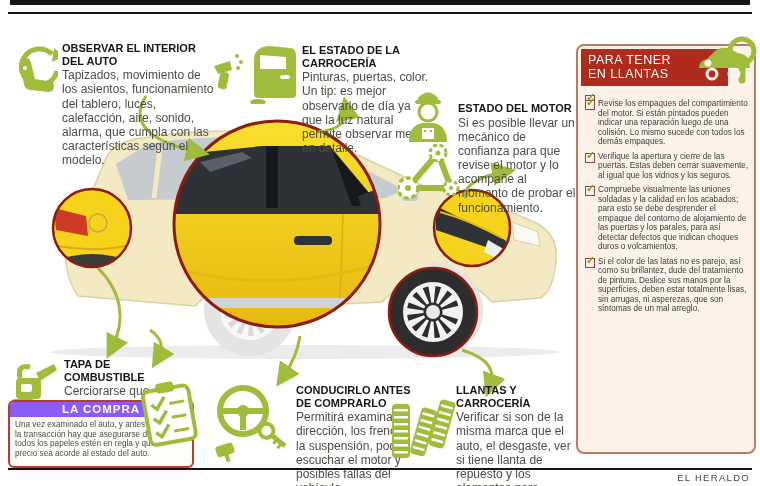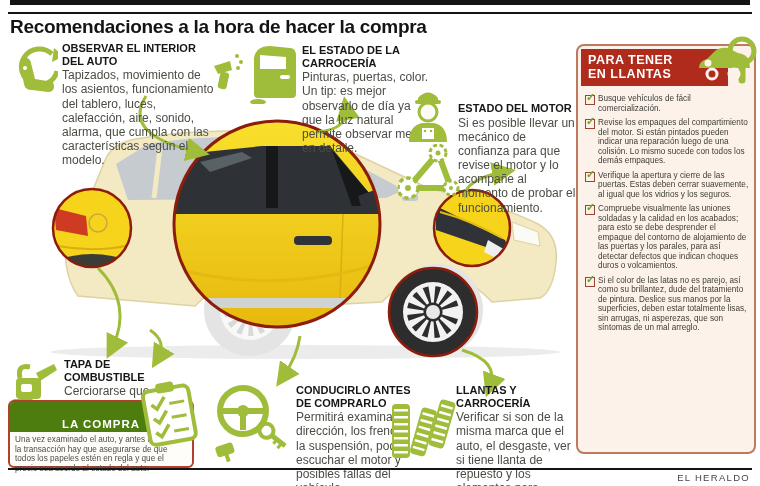--- a/index.html
+++ b/index.html
@@ -9,46 +9,45 @@
   
   #top-bar{left:10px;top:0;width:740px;height:5px;background:#141414;}
   #top-rule{left:8px;top:12px;width:744px;height:2px;background:#141414;}
   #title{left:10px;top:16px;font-size:19px;font-weight:bold;color:#141414;letter-spacing:-0.3px;}
   
   .co-h{font-weight:bold;font-size:11px;line-height:1.15;color:#161616;margin-bottom:1px;}
   .co-b{font-size:12px;line-height:1.18;color:#4c4c45;}
   
   #compra-box{left:8px;top:400px;width:186px;height:68px;background:#fffdf9;
               border:2px solid #b3402c;border-radius:6px;box-sizing:border-box;}
-  #compra-head{background:#4d7c0f;color:#ffffff;font-weight:bold;font-size:11.5px;
-               text-align:center;letter-spacing:1px;padding:16px 0 2px 0;border-radius:3px 3px 0 0;}
+  #compra-head{background:#8b5cf6;color:#ffffff;font-weight:bold;font-size:11.5px;
+               text-align:center;letter-spacing:1px;padding:1px 0 2px 0;border-radius:3px 3px 0 0;}
   #compra-body{padding:3px 5px;font-size:8.2px;line-height:1.16;color:#4c4c45;}
   
   #panel{left:576px;top:44px;width:180px;height:410px;background:#fcf2e9;
          border:2px solid #bd7a5e;border-radius:8px;box-sizing:border-box;}
   #panel-head{position:absolute;left:3px;top:3px;width:140px;background:#af2c1d;color:#fff;
-              font-weight:bold;font-size:12.5px;line-height:1.15;padding:4px 0 4px 7px;letter-spacing:0.5px;}
+              font-weight:normal;font-size:12.5px;line-height:1.15;padding:4px 0 4px 7px;letter-spacing:0.5px;}
   #panel-items{position:absolute;left:7px;top:48px;width:164px;}
   .p-item{position:relative;padding-left:13px;margin-bottom:5px;font-size:8.2px;line-height:1.16;color:#3d3d38;}
   .cb{position:absolute;left:0;top:1px;width:8px;height:8px;border:1.5px solid #9a4433;background:#fcf2e9;}
   .cb::after{content:"\2713";position:absolute;top:-5px;left:0px;color:#76a22e;font-weight:bold;font-size:11px;}
   
   #footer-rule{left:8px;top:468px;width:744px;height:2px;background:#141414;}
   #credit{right:10px;top:472px;font-size:9.5px;color:#454545;letter-spacing:1.3px;}
   svg{display:block;}
   .z1{z-index:1;} .z2{z-index:2;} .z3{z-index:3;}
 </style>
 </head>
 <body>
 
 <div id="canvas">
 
   <div id="top-bar" class="abs"></div>
   <div id="top-rule" class="abs"></div>
-  <div id="title" class="abs">Recomendaciones a la hora de hacer la compra</div>
 
   <svg class="abs z1" style="left:0;top:0;" width="760" height="486" viewBox="0 0 760 486">
     <defs>
       <marker id="ah" markerWidth="8" markerHeight="8" refX="4" refY="4" orient="auto">
         <path d="M0,0 L8,4 L0,8 z" fill="#9fbc3a"></path>
       </marker>
       <linearGradient id="gy" x1="0" y1="0" x2="0" y2="1">
         <stop offset="0" stop-color="#f9e02c"></stop>
           <stop offset="1" stop-color="#e7b90e"></stop>
       </linearGradient>
@@ -278,21 +277,20 @@
     <div class="co-h">LLANTAS Y CARROCERÍA</div>
     <div class="co-b">Verificar si son de la misma marca que el auto, el desgaste, ver si tiene llanta de repuesto y los elementos para utilizarla si es necesario, ver que estén infladas todas las ruedas.</div>
   </div>
 
   <div id="panel" class="abs z2">
     <div id="panel-head">
       <div>PARA TENER</div>
       <div>EN LLANTAS</div>
     </div>
     <div id="panel-items">
-      <div class="p-item"><span class="cb"></span><span>Busque vehículos de fácil comercialización.</span></div>
       <div class="p-item"><span class="cb"></span></div>
       <div class="p-item"><span class="cb"></span><span>Revise los empaques del compartimiento del motor. Si están pintados pueden indicar una reparación luego de una colisión. Lo mismo sucede con todos los demás empaques.</span></div>
       <div class="p-item"><span class="cb"></span><span>Verifique la apertura y cierre de las puertas. Estas deben cerrar suavemente, al igual que los vidrios y los seguros.</span></div>
       <div class="p-item"><span class="cb"></span><span>Compruebe visualmente las uniones soldadas y la calidad en los acabados; para esto se debe desprender el empaque del contorno de alojamiento de las puertas y los parales, para así detectar defectos que indican choques duros o volcamientos.</span></div>
       <div class="p-item"><span class="cb"></span><span>Si el color de las latas no es parejo, así como su brillantez, dude del tratamiento de pintura. Deslice sus manos por la superficies, deben estar totalmente lisas, sin arrugas, ni asperezas, que son síntomas de un mal arreglo.</span></div>
     </div>
   </div>
   <svg class="abs z3" style="left:698px;top:36px;" width="60" height="52" viewBox="0 0 60 52">
     <circle cx="44" cy="15" r="12" stroke="#9fbc3a" stroke-width="5" fill="none"></circle>
     <line x1="44" y1="27" x2="44" y2="44" stroke="#9fbc3a" stroke-width="7" stroke-linecap="round"></line>

